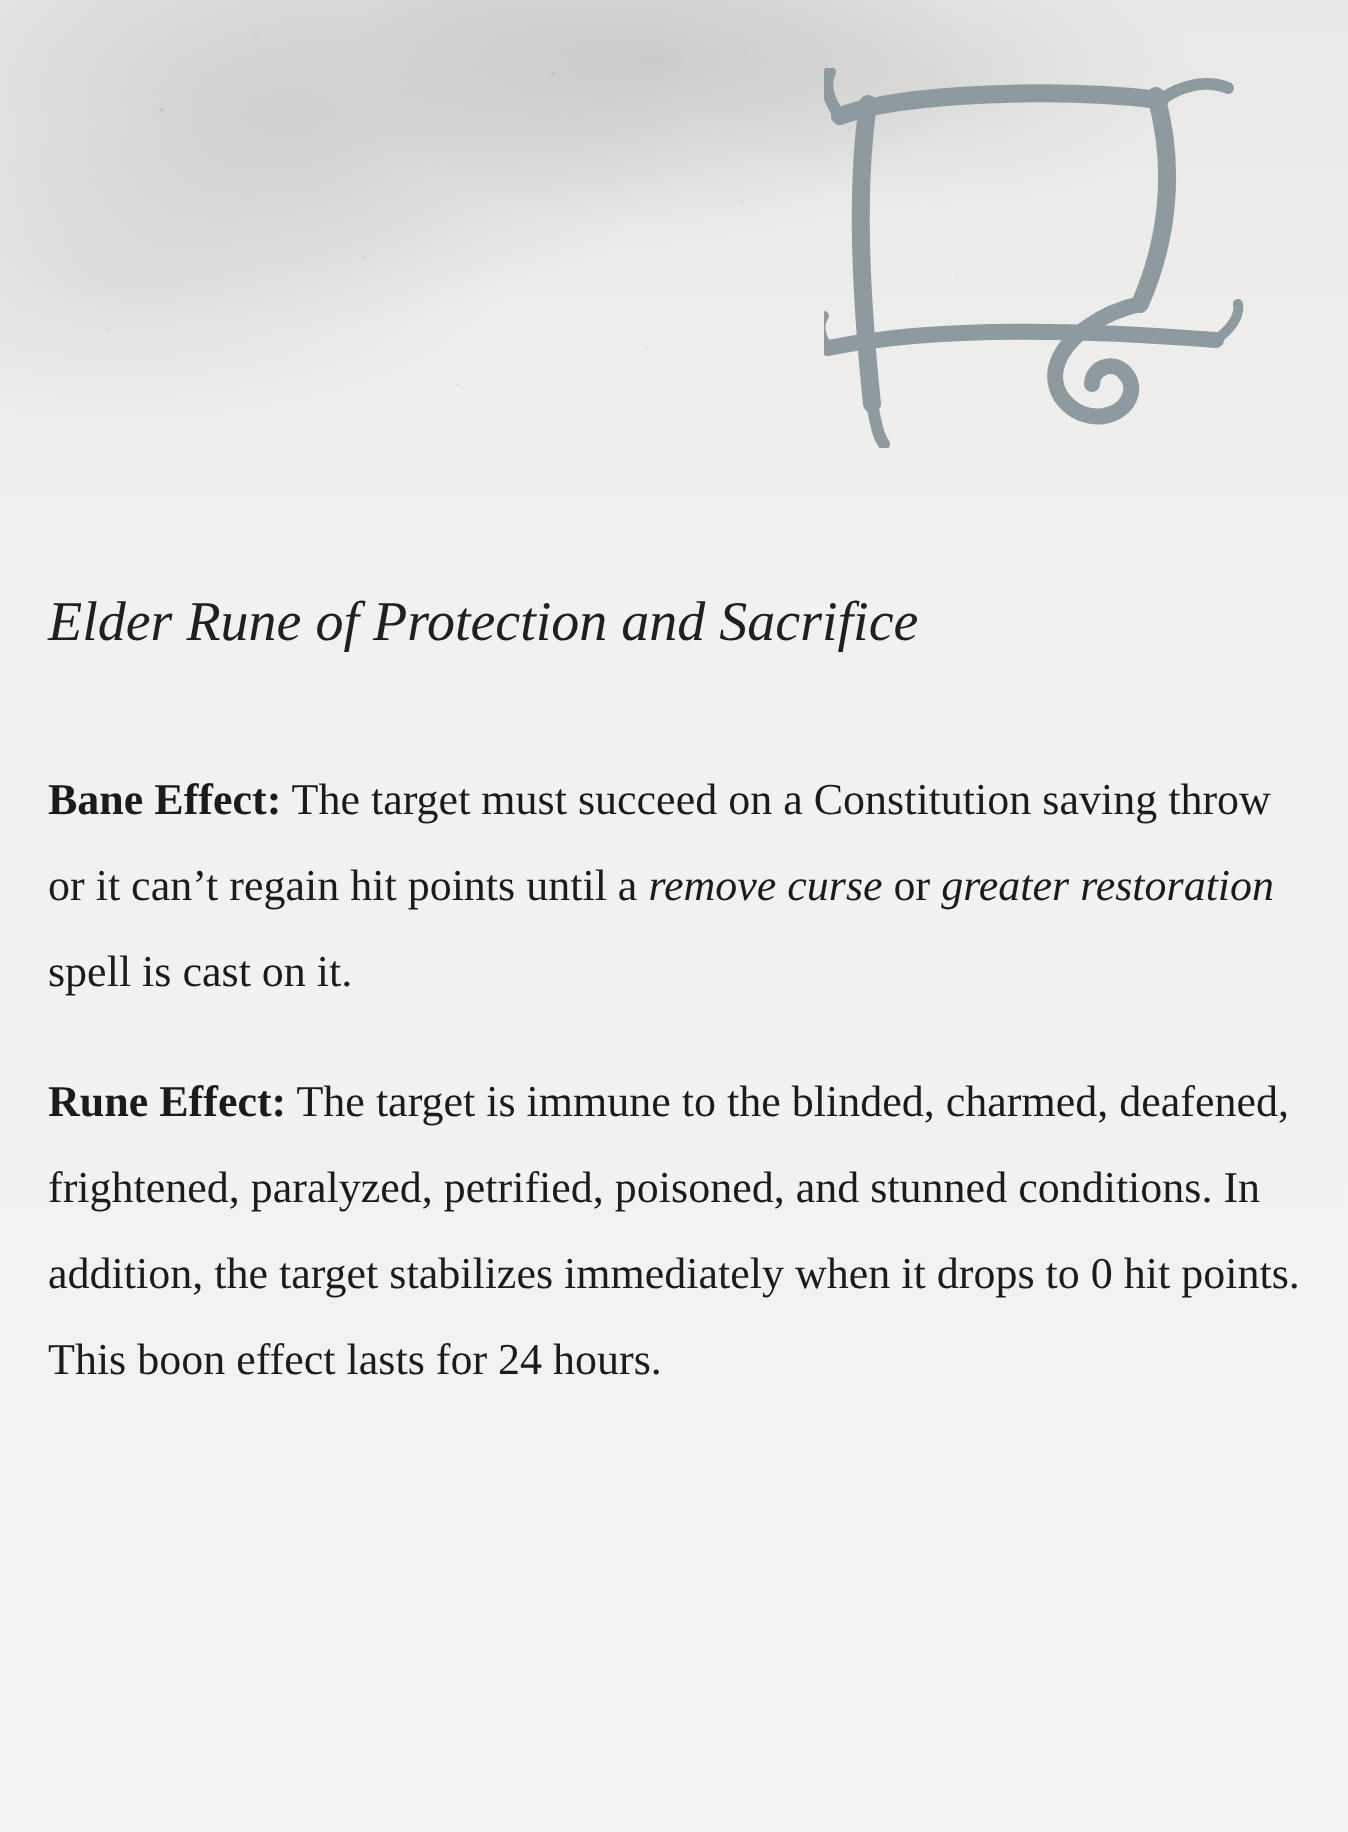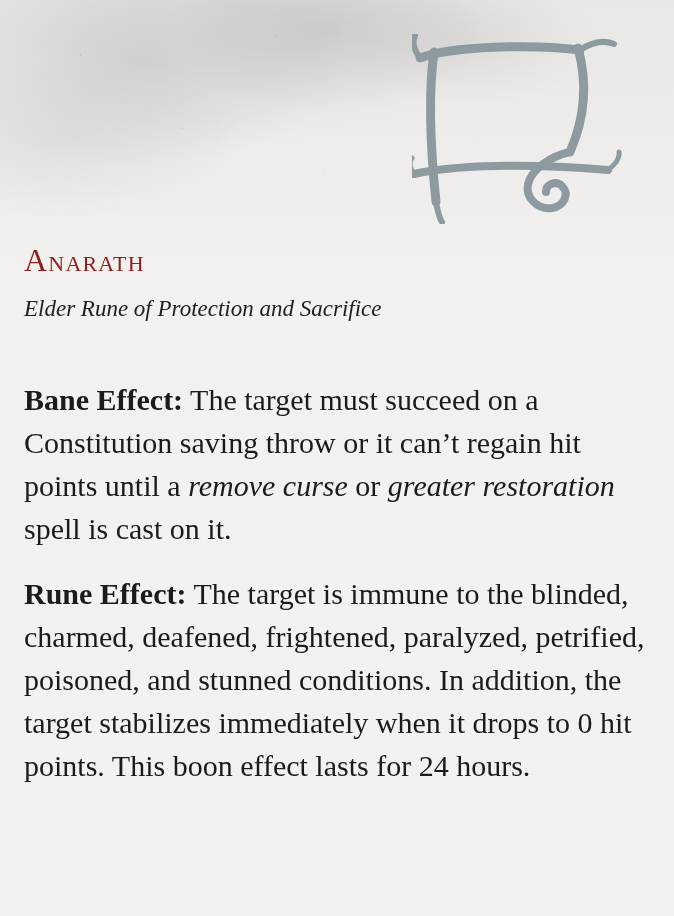--- a/index.html
+++ b/index.html
@@ -72,33 +72,33 @@
     font-size: 32px;
     letter-spacing: 1.2px;
     font-variant: small-caps;
     text-transform: capitalize;
   }
   .subtitle {
     position: absolute;
     top: 296px;
     left: 24px;
     font-style: italic;
-    font-size: 23px;
+    font-size: 28px;
     color: #20201f;
   }
 
   
   .body {
     position: absolute;
     top: 378px;
     left: 24px;
     right: 24px;
   }
   .para {
-    font-size: 30px;
+    font-size: 22px;
     line-height: 43px;
     color: #1b1b1a;
     margin: 0 0 22px 0;
     text-align: left;
     hyphens: manual;
   }
   .lead {
     font-weight: bold;
   }
   .it { font-style: italic; }
@@ -132,21 +132,20 @@
 
         <path d="M196 136 C204 130, 208 124, 207 118" stroke-width="5"></path>
 
         <path d="M24 168 C26 178, 27 184, 30 188" stroke-width="6"></path>
 
         <path d="M158 118 C140 122, 120 134, 116 150 C113 164, 126 176, 140 174 C152 172, 158 160, 150 152 C144 146, 134 150, 134 158" stroke-width="8"></path>
       </g>
     </svg>
   </div>
 
-  <div class="title">Anarath</div>
   <div class="subtitle">Elder Rune of Protection and Sacrifice</div>
 
   <div class="body">
 
     <p class="para">
       <span class="lead">Bane Effect:</span><span> The target must succeed on a Constitution saving throw or it can’t regain hit points until a </span><span class="it">remove curse</span><span> or </span><span class="it">greater restoration</span><span> spell is cast on it.</span>
     </p>
 
     <p class="para">
       <span class="lead">Rune Effect:</span><span> The target is immune to the blinded, charmed, deafened, frightened, paralyzed, petrified, poisoned, and stunned conditions. In addition, the target stabilizes immediately when it drops to 0 hit points. This boon effect lasts for 24 hours.</span>

